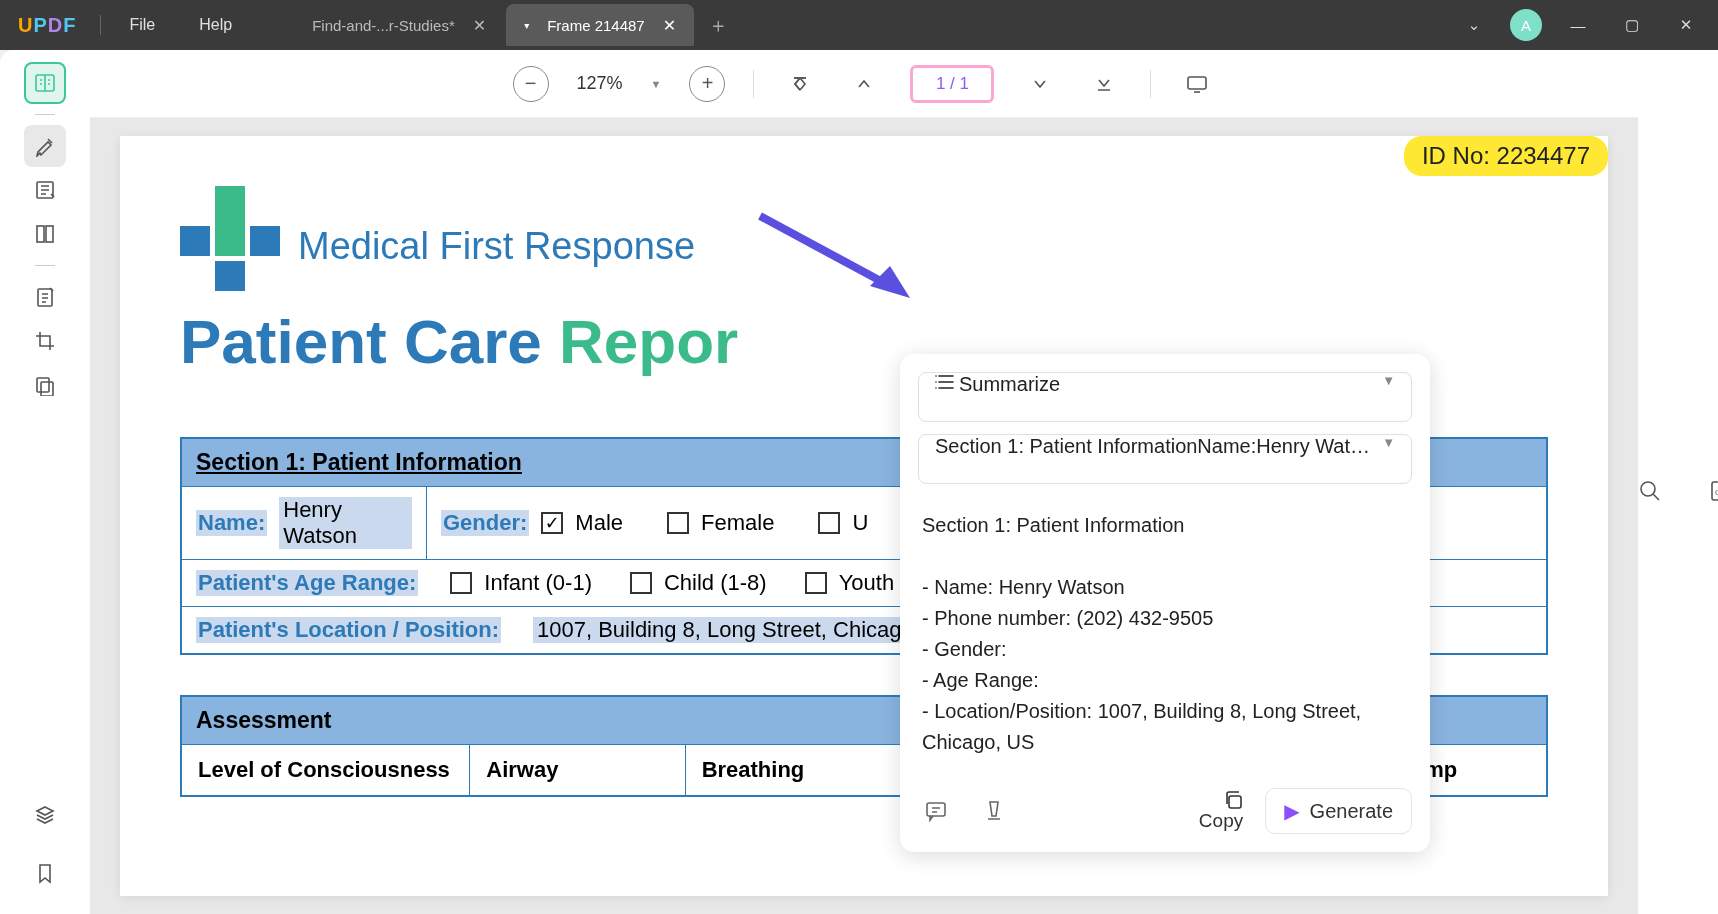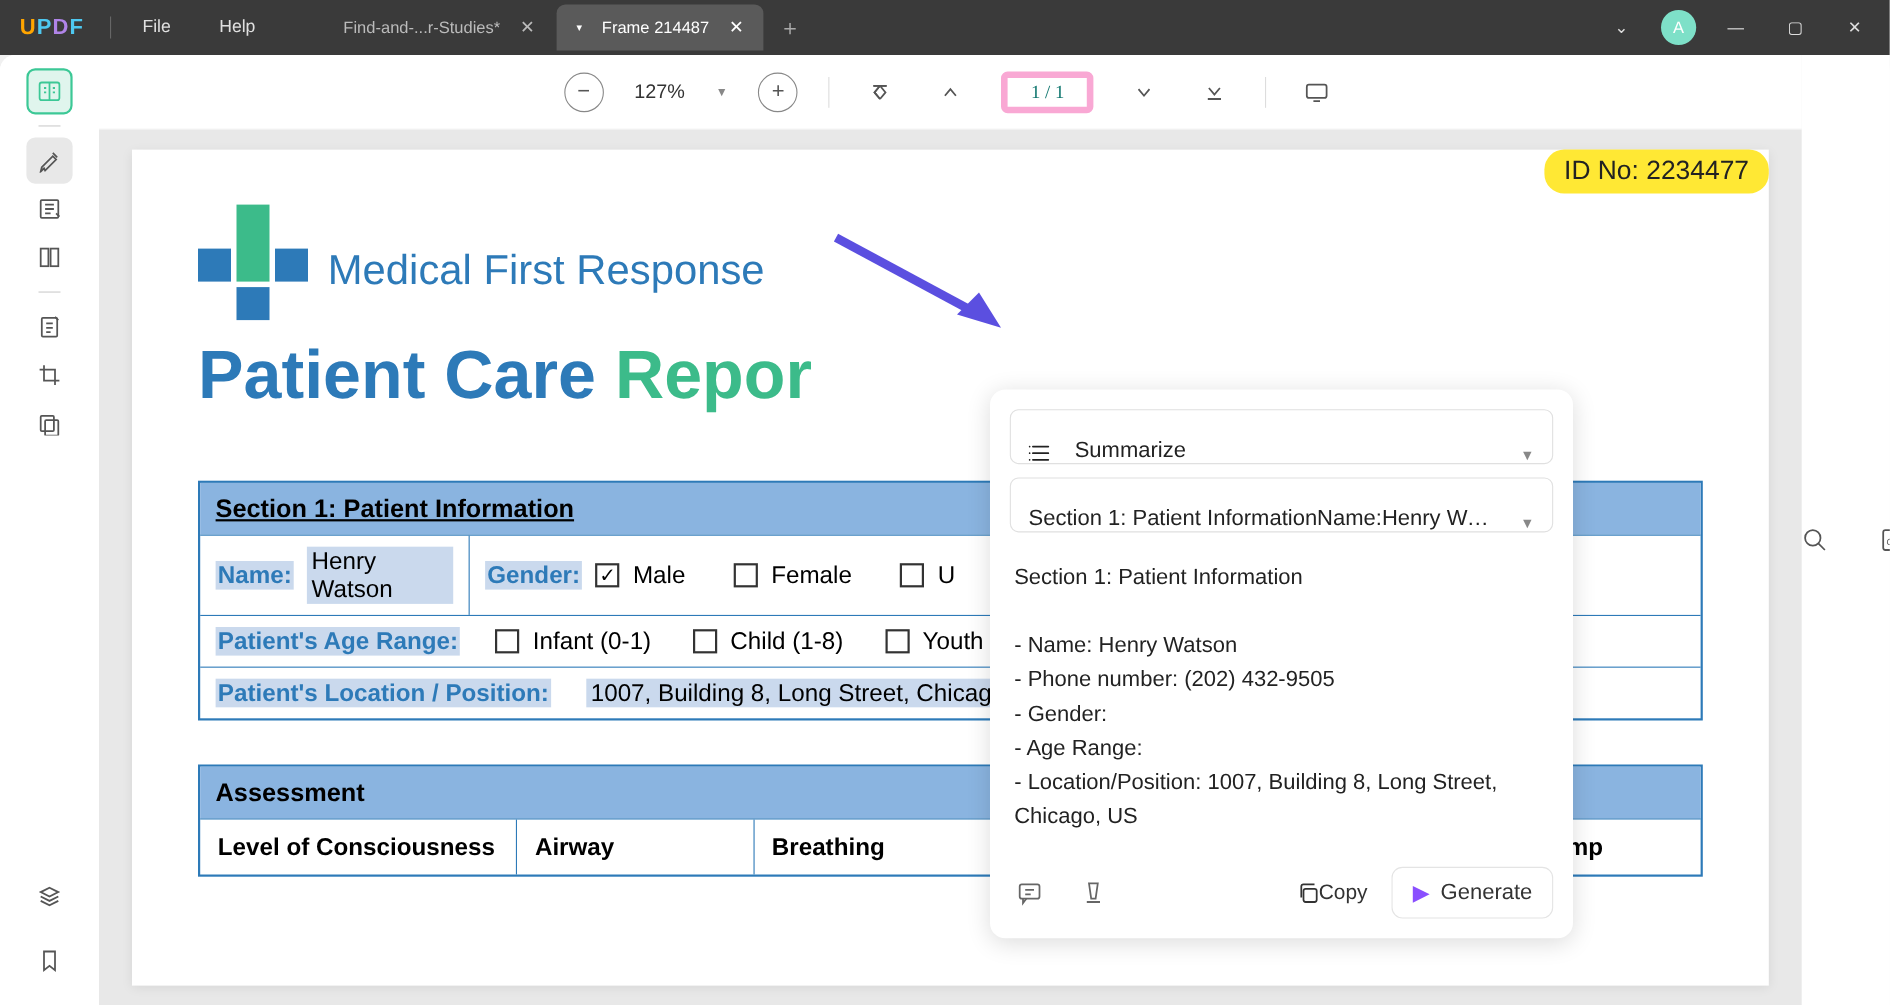--- a/index.html
+++ b/index.html
@@ -32,21 +32,21 @@
 .rail-btn.active { background: #e0f5ed; border: 2px solid #3cc896; color: #3cc896; }
 .rail-btn.selected { background: #e8e8e8; }
 .rail-sep { width: 20px; height: 1px; background: #ccc; margin: 8px 0; }
 .rail-bottom { margin-top: auto; padding-bottom: 20px; display: flex; flex-direction: column; gap: 16px; }
 
 .center { flex: 1; display: flex; flex-direction: column; background: #e8e8e8; }
 .toolbar { height: 68px; background: #fff; display: flex; align-items: center; justify-content: center; gap: 28px; border-bottom: 1px solid #eee; }
 .tb-btn { width: 36px; height: 36px; display: flex; align-items: center; justify-content: center; cursor: pointer; color: #555; border-radius: 50%; font-size: 20px; }
 .zoom-val { font-size: 18px; color: #333; }
 .zoom-dd { font-size: 11px; color: #888; }
-.page-input { width: 84px; height: 38px; border: 6px solid #f9a8d4; border-radius: 6px; display: flex; align-items: center; justify-content: center; font-size: 17px; color: #0f766e; font-family: Liberation Serif, serif; }
+.page-input { width: 84px; height: 38px; border: 3px solid #f9a8d4; border-radius: 6px; display: flex; align-items: center; justify-content: center; font-size: 17px; color: #8b5cf6; }
 .tb-sep { width: 1px; height: 28px; background: #ddd; }
 
 .doc-area { flex: 1; overflow: hidden; padding: 18px 30px; position: relative; }
 .page { width: 100%; height: 100%; background: #fff; padding: 50px 60px; position: relative; box-shadow: 0 2px 10px rgba(0,0,0,0.08); }
 
 
 .doc-header { display: flex; align-items: flex-start; position: relative; }
 .logo-block { display: flex; align-items: center; gap: 18px; }
 .cross-logo { position: relative; width: 100px; height: 120px; }
 .cb { position: absolute; background: #2d7ab8; }
@@ -73,26 +73,26 @@
 .assess-tbl { width: 100%; border: 2px solid #2d7ab8; margin-top: 40px; border-collapse: collapse; }
 .assess-row { display: flex; }
 .assess-cell { flex: 1; padding: 12px 16px; font-size: 22px; font-weight: bold; border-right: 1px solid #2d7ab8; }
 .assess-cell:last-child { border-right: none; }
 
 
 .arrow { position: absolute; top: 70px; left: 630px; width: 170px; height: 100px; }
 
 
 .popup { position: absolute; top: 236px; left: 810px; width: 530px; background: #fff; border-radius: 14px; box-shadow: 0 4px 22px rgba(0,0,0,0.14); padding: 18px; z-index: 10; }
-.pp-select { width: 100%; height: 50px; border: 1px solid #e0e0e0; border-radius: 8px; display: flex; align-items: flex-end; padding: 0 16px; gap: 22px; font-size: 20px; color: #222; margin-bottom: 12px; cursor: pointer; }
+.pp-select { width: 100%; height: 50px; border: 1px solid #e0e0e0; border-radius: 8px; display: flex; align-items: flex-start; padding: 0 16px; gap: 4px; font-size: 20px; color: #222; margin-bottom: 12px; cursor: pointer; }
 .pp-select .caret { margin-left: auto; color: #888; font-size: 13px; }
 .pp-body { padding: 14px 4px; font-size: 20px; color: #222; line-height: 1.55; min-height: 220px; }
 .pp-footer { display: flex; align-items: center; gap: 22px; padding-top: 16px; }
 .pp-icon-btn { width: 36px; height: 36px; display: flex; align-items: center; justify-content: center; cursor: pointer; color: #666; }
-.pp-copy { margin-left: auto; display: flex; align-items: center; gap: 0; font-size: 19px; color: #333; cursor: pointer; }
+.pp-copy { margin-left: auto; display: flex; align-items: flex-end; gap: 0; font-size: 19px; color: #333; cursor: pointer; flex-direction: column; }
 .pp-gen { display: flex; align-items: center; gap: 10px; padding: 10px 18px; border: 1px solid #e4e4e4; border-radius: 10px; font-size: 20px; color: #333; cursor: pointer; }
 .pp-gen .tri { color: #8a4fff; }
 
 .right-rail { width: 80px; background: #fff; display: flex; flex-direction: row; align-items: center; padding-top: 18px; gap: 24px; }
 .rr-btn { width: 38px; height: 38px; display: flex; align-items: center; justify-content: center; cursor: pointer; color: #555; }
 .rr-bottom { margin-top: auto; padding-bottom: 20px; display: flex; flex-direction: column; gap: 20px; align-items: center; }
 .ai-logo { width: 26px; height: 26px; }
 
 
 .isvg { stroke: currentColor; fill: none; stroke-width: 1.6; }

